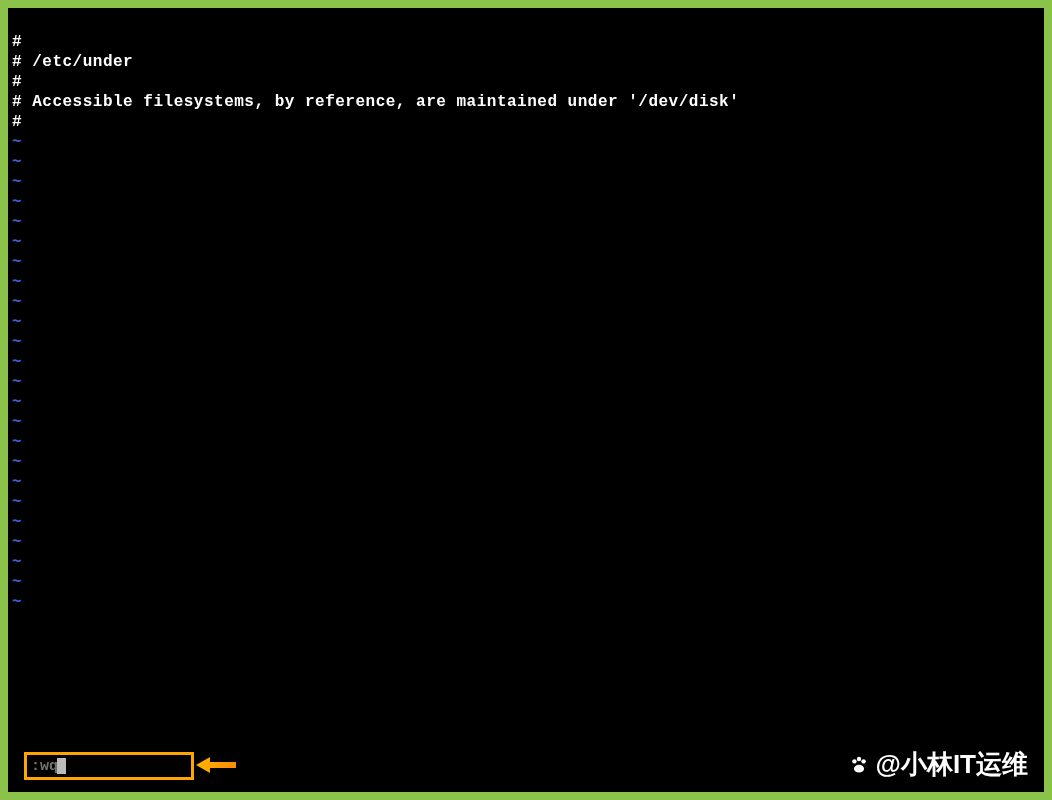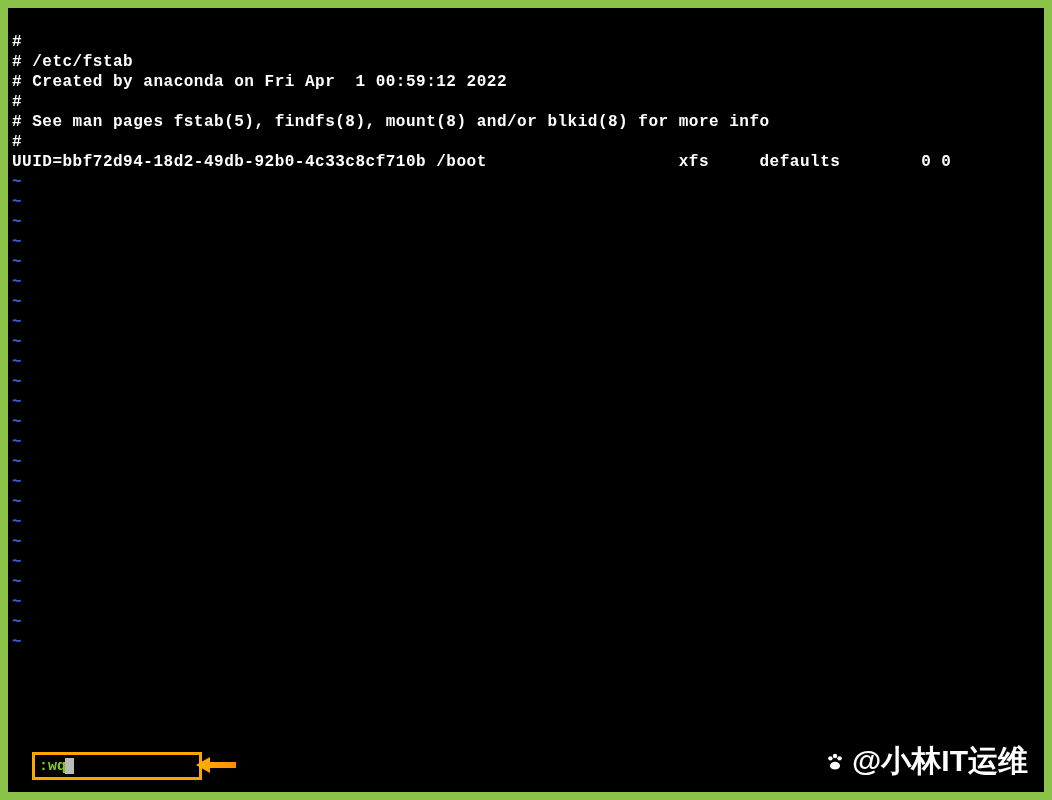--- a/index.html
+++ b/index.html
@@ -33,29 +33,29 @@
     }
     .white {
       color: #ffffff;
     }
     .blue {
       color: #3b5fd8;
     }
     .command-box {
       position: absolute;
       bottom: 12px;
-      left: 24px;
+      left: 16px;
       width: 170px;
       height: 28px;
       border: 3px solid #ffa500;
       background: #000;
       display: flex;
       align-items: center;
       padding: 0 4px;
-      color: #84cc16;
+      color: #737373;
       font-size: 15px;
       font-weight: bold;
       font-family: 'Courier New', monospace;
     }
     .cursor-block {
       display: inline-block;
       width: 9px;
       height: 16px;
       background: #bbbbbb;
       margin-left: -1px;
@@ -66,21 +66,21 @@
       left: 188px;
       width: 40px;
       height: 18px;
       pointer-events: none;
     }
     .watermark {
       position: absolute;
       bottom: 10px;
       right: 16px;
       color: #ffffff;
-      font-size: 30px;
+      font-size: 26px;
       font-weight: bold;
       display: flex;
       align-items: center;
       gap: 4px;
       font-family: Arial, sans-serif;
       text-align: center;
     }
     .paw-icon {
       display: inline-flex;
       align-items: center;
@@ -88,26 +88,24 @@
       width: 26px;
       height: 26px;
     }
   </style>
 </head>
 <body>
 
 <div class="terminal">
   <div>
     <div class="line white">#</div>
-    <div class="line white"># /etc/fstab</div>
-    <div class="line white"># Created by anaconda on Fri Apr  1 00:59:12 2022</div>
+    <div class="line white"># /etc/under</div>
     <div class="line white">#</div>
-    <div class="line white"># See man pages fstab(5), findfs(8), mount(8) and/or blkid(8) for more info</div>
+    <div class="line white"># Accessible filesystems, by reference, are maintained under '/dev/disk'</div>
     <div class="line white">#</div>
-    <div class="line white">UUID=bbf72d94-18d2-49db-92b0-4c33c8cf710b /boot                   xfs     defaults        0 0</div>
   </div>
   <div id="tilde-container">
       <div class="line blue">~</div>
       <div class="line blue">~</div>
       <div class="line blue">~</div>
       <div class="line blue">~</div>
       <div class="line blue">~</div>
       <div class="line blue">~</div>
       <div class="line blue">~</div>
       <div class="line blue">~</div>

